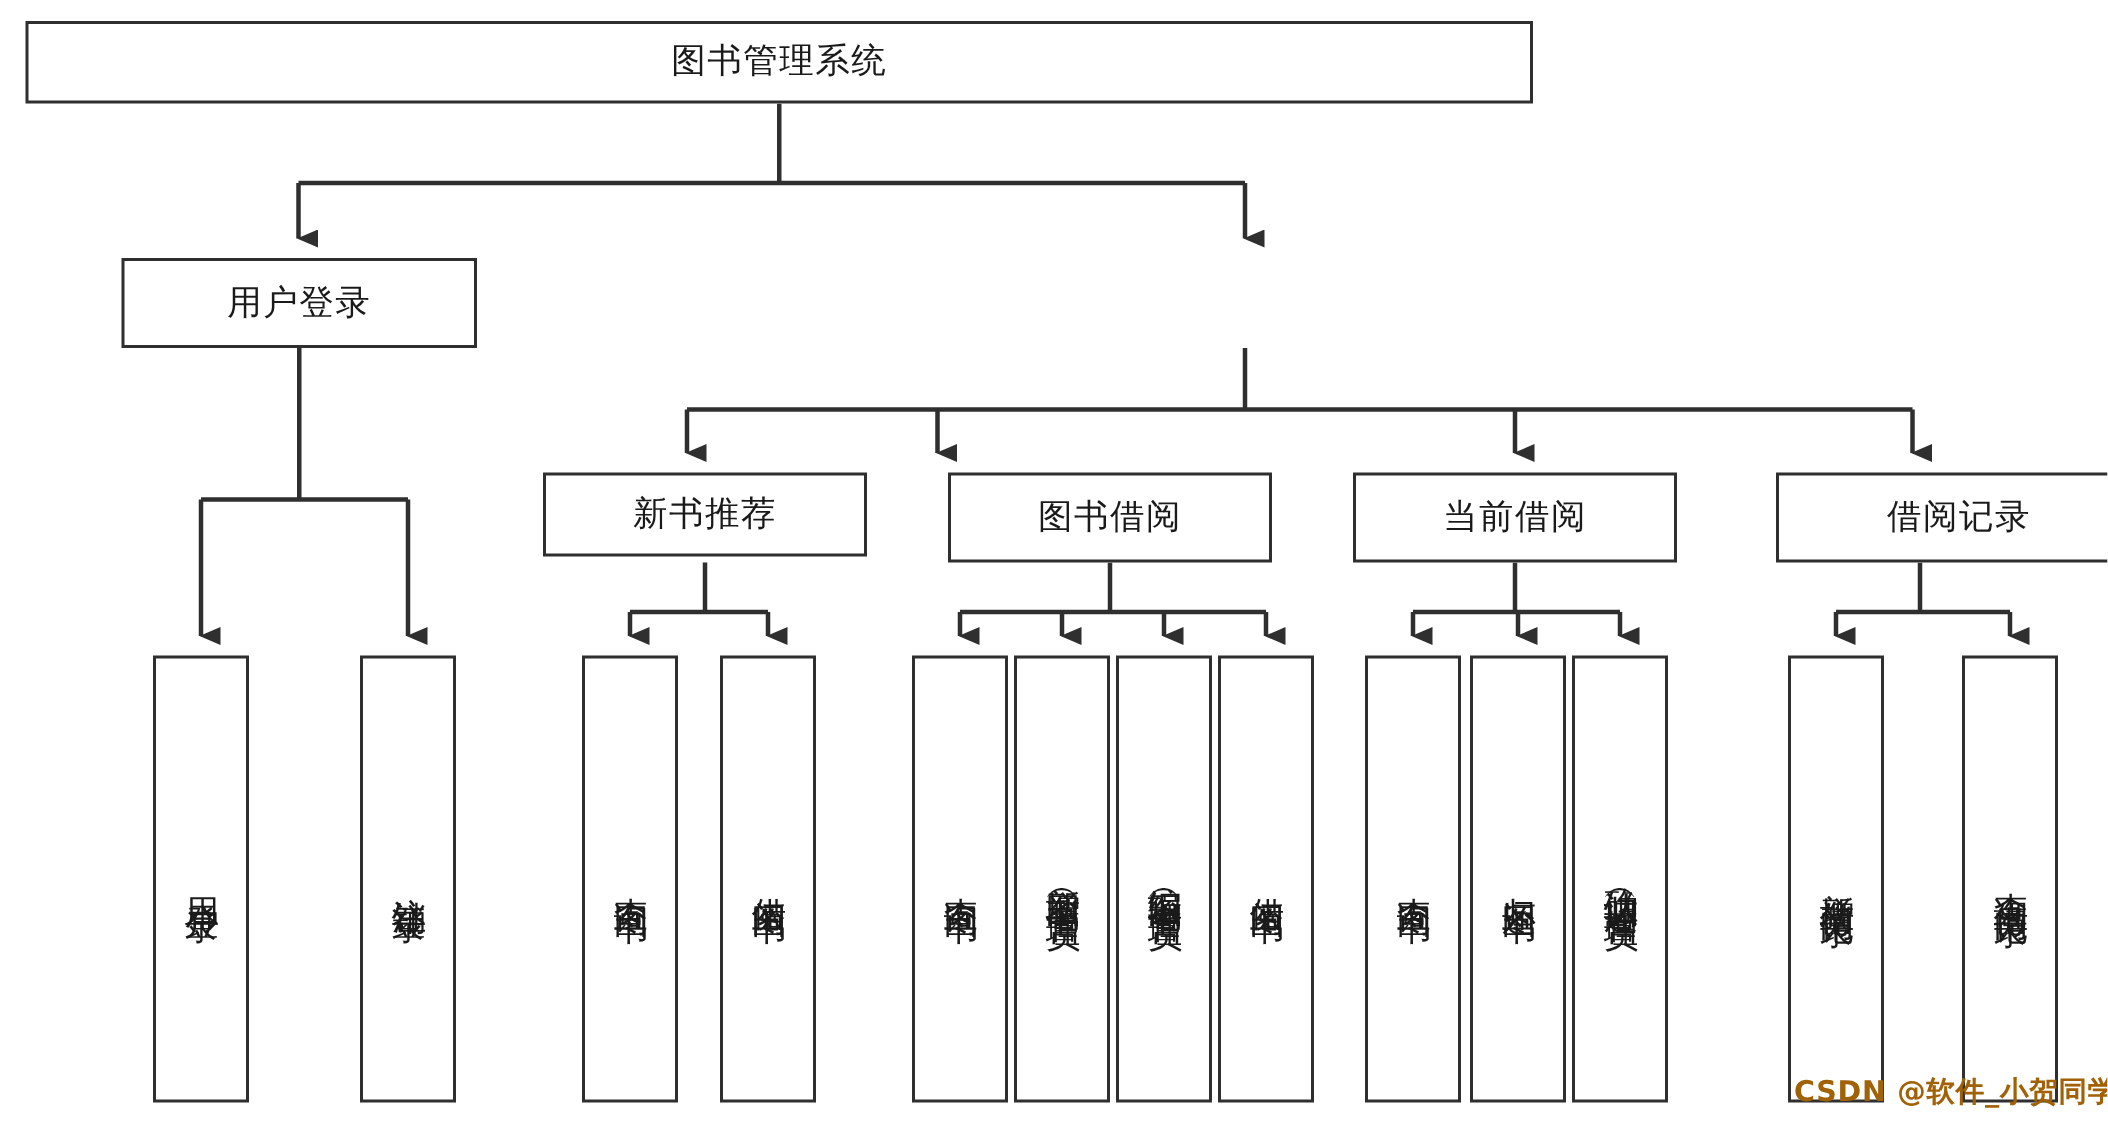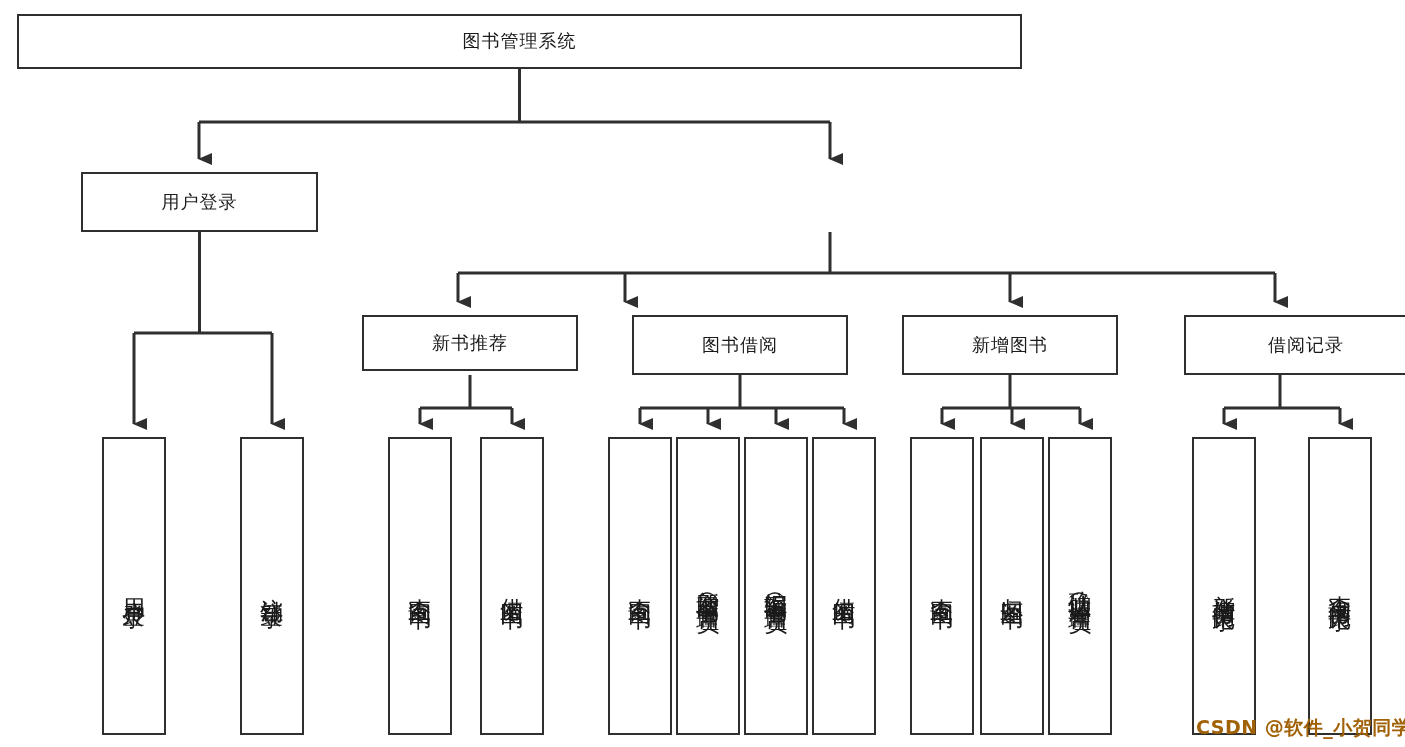--- a/index.html
+++ b/index.html
@@ -30,21 +30,21 @@
     position: absolute;
     box-sizing: border-box;
     background: #ffffff;
     border: 2px solid #2f2f2f;
     display: flex;
     align-items: center;
     justify-content: center;
     color: #1a1a1a;
   }
   .node.horiz {
-    font-size: 18px;
+    font-size: 23px;
     letter-spacing: 1px;
     line-height: 1.15;
   }
   .node.vert {
     align-items: center;
     justify-content: center;
   }
   .node.vert .vlabel {
     writing-mode: vertical-rl;
     text-orientation: upright;
@@ -130,21 +130,21 @@
     <span>用户登录</span>
   </div>
 
   <div class="node horiz" style="left:362px; top:315px; width:216px; height:56px;">
     <span>新书推荐</span>
   </div>
   <div class="node horiz" style="left:632px; top:315px; width:216px; height:60px;">
     <span>图书借阅</span>
   </div>
   <div class="node horiz" style="left:902px; top:315px; width:216px; height:60px;">
-    <span>新增图书</span>
+    <span>当前借阅</span>
   </div>
   <div class="node horiz" style="left:1172px; top:315px; width:244px; height:60px;margin-left:12px;">
     <span>借阅记录</span>
   </div>
 
   <div class="node vert" style="left:102px; top:437px; width:64px; height:298px;">
     <span class="vlabel">用户登录</span>
   </div>
   <div class="node vert" style="left:240px; top:437px; width:64px; height:298px;">
     <span class="vlabel">注销登录</span>

